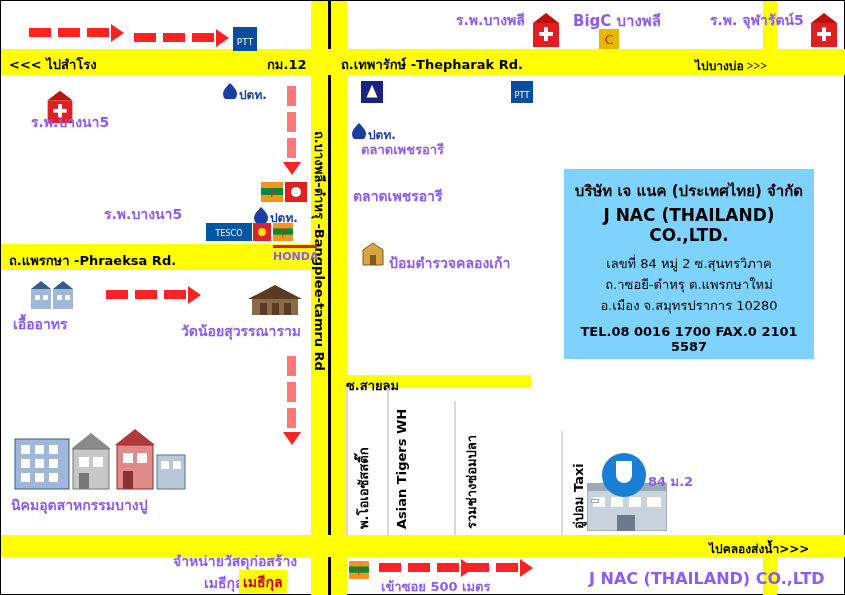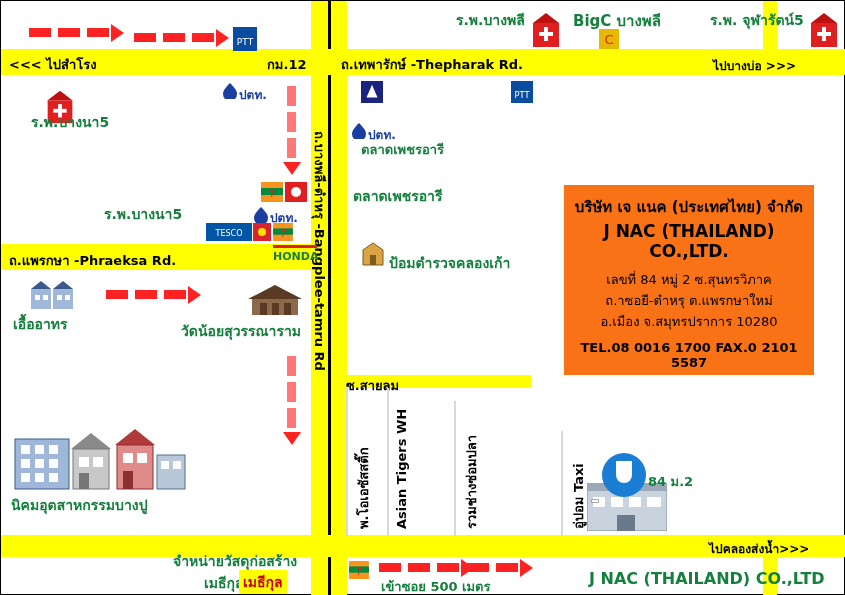--- a/index.html
+++ b/index.html
@@ -32,27 +32,27 @@
     transform-origin:0 0;
     white-space:nowrap;
     font-size:13px;
   }
   .arrow-seg{position:absolute;height:9px;background:#ff2222;}
   .arrow-head-r{position:absolute;width:0;height:0;border-top:9px solid transparent;border-bottom:9px solid transparent;border-left:13px solid #ff2222;}
   .arrow-head-d{position:absolute;width:0;height:0;border-left:9px solid transparent;border-right:9px solid transparent;border-top:13px solid #ff2222;}
   .dash-v{position:absolute;width:9px;background:#ff7777;}
 
   
-  .infobox{position:absolute;left:563px;top:184px;width:250px;height:190px;background:#f97316;}
+  .infobox{position:absolute;left:563px;top:168px;width:250px;height:190px;background:#7dd3fc;}
   .info-head{color:#000;font-weight:bold;font-size:15px;text-align:center;}
   .info-line{font-size:13px;text-align:center;color:#000;}
 
   
   .bldg{position:absolute;}
-  .note{position:absolute;font-size:13px;color:#15803d;white-space:nowrap;}
+  .note{position:absolute;font-size:13px;color:#8b5cf6;white-space:nowrap;}
   .logo-circle{position:absolute;width:44px;height:44px;border-radius:50%;background:#1a7fd4;}
   .logo-inner{position:absolute;width:16px;height:22px;background:#ffffff;border-radius:0 0 8px 8px;}
   .hl{background:#ffff00;}
 </style>
 </head>
 <body>
 
 <div class="map">
 
   <div class="vroad"></div>
@@ -61,21 +61,21 @@
   <div class="vroad2"></div>
 
   <div class="road-yellow hroad1"></div>
   <div class="road-yellow hroad2"></div>
   <div class="road-yellow hroad3"></div>
   <div class="road-yellow hroad4"></div>
 
   <div class="road-label bold" style="left:8px;top:53px;">&lt;&lt;&lt; ไปสำโรง</div>
   <div class="road-label bold" style="left:266px;top:53px;">กม.12</div>
   <div class="road-label bold" style="left:340px;top:53px;">ถ.เทพารักษ์ -Thepharak Rd.</div>
-  <div class="road-label bold" style="left:712px;top:55px;font-size:12px;">ไปบางบ่อ &gt;&gt;&gt;</div>
+  <div class="road-label bold" style="left:694px;top:55px;font-size:12px;font-family:Liberation Serif, serif;">ไปบางบ่อ &gt;&gt;&gt;</div>
   <div class="road-label bold" style="left:8px;top:249px;">ถ.แพรกษา -Phraeksa Rd.</div>
   <div class="road-label bold" style="left:345px;top:374px;">ซ.สายลม</div>
   <div class="road-label bold" style="left:708px;top:538px;font-size:12px;">ไปคลองส่งน้ำ&gt;&gt;&gt;</div>
 
   <div class="vert-text bold" style="left:329px;top:130px;transform:rotate(90deg);">ถ.บางพลี-ตำหรุ -Bangplee-tamru Rd</div>
 
   <div class="abs" style="left:28px;top:27px;">
     <div class="arrow-seg" style="left:0;top:0;width:22px;"></div>
     <div class="arrow-seg" style="left:29px;top:0;width:22px;"></div>
     <div class="arrow-seg" style="left:58px;top:0;width:22px;"></div>

